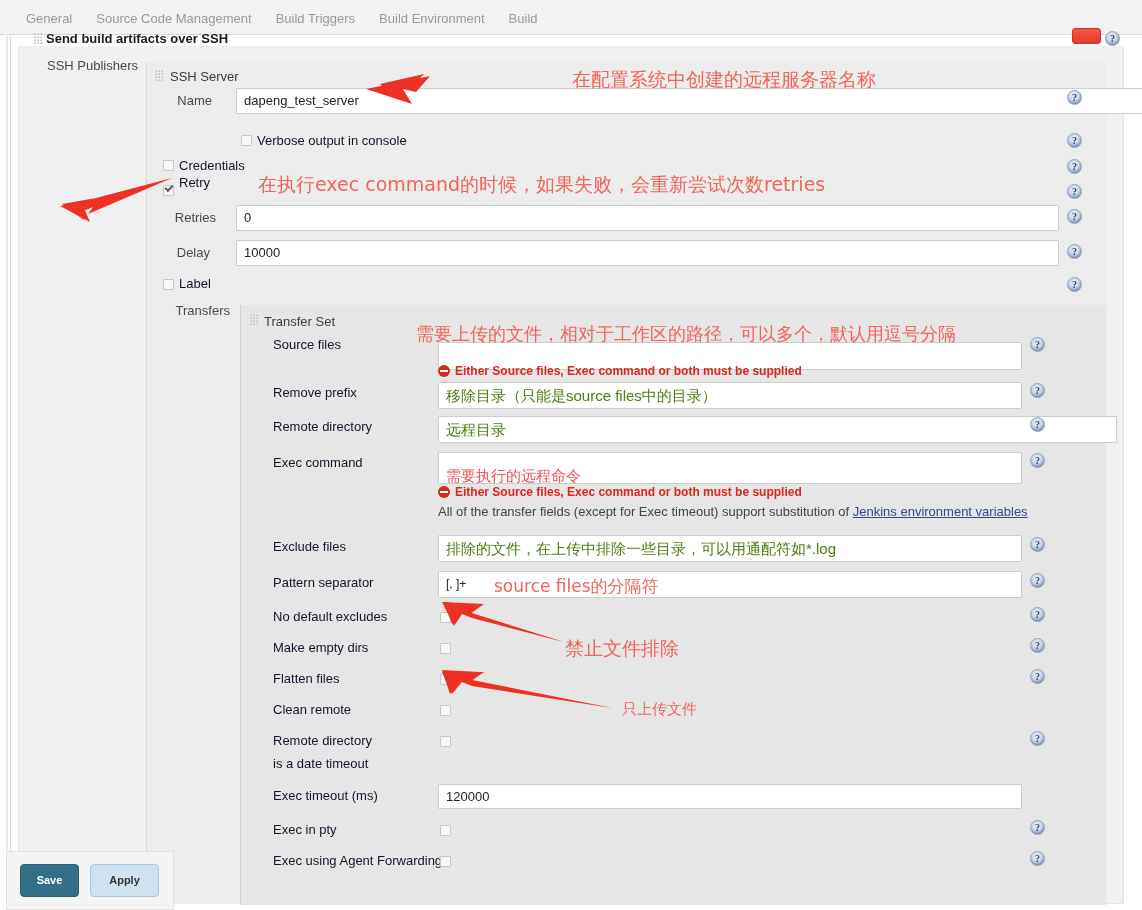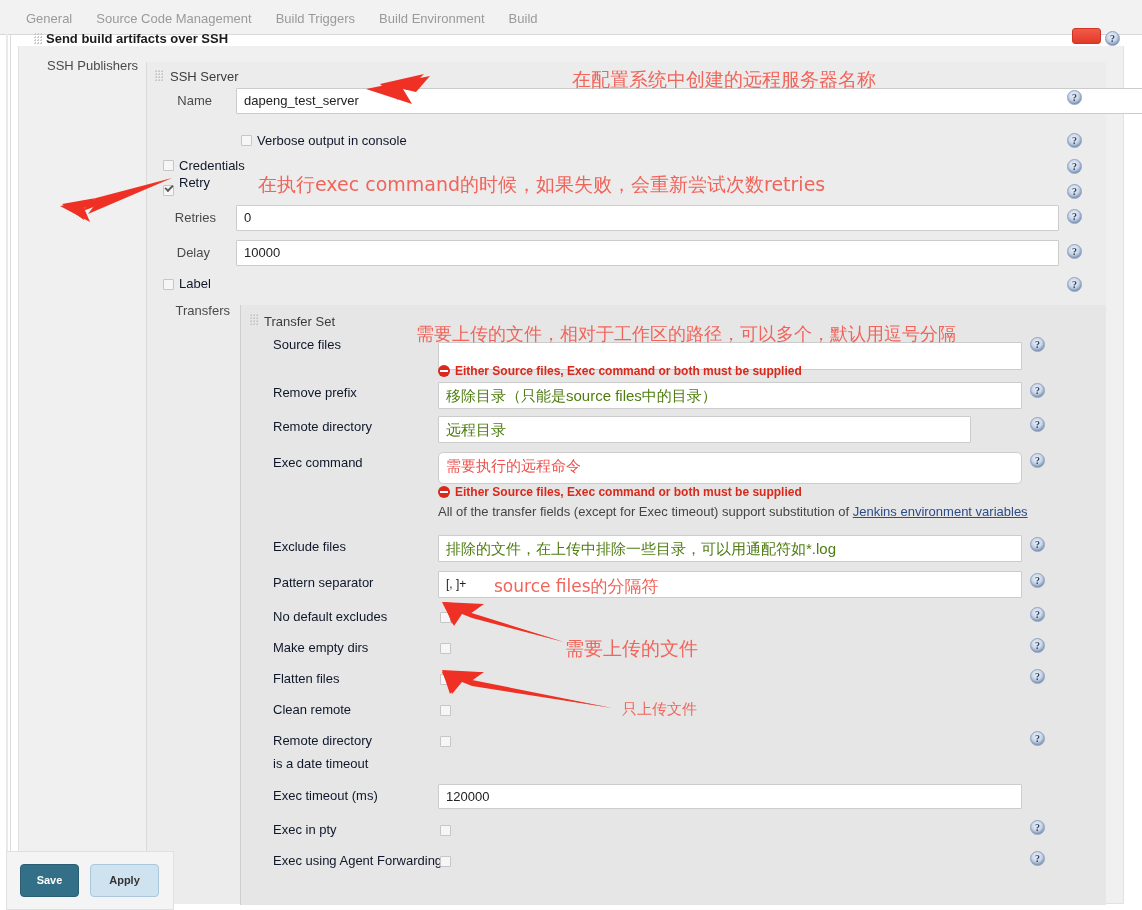--- a/index.html
+++ b/index.html
@@ -70,22 +70,22 @@
   .lbl-l{position:absolute;font-size:13px;color:#0f172a;}
 
   .txt{
     position:absolute;height:26px;background:#fff;border:1px solid #ccc;box-sizing:border-box;
     font-family:"Liberation Sans",sans-serif;font-size:13px;color:#222;
     padding:0 7px;line-height:24px;border-radius:1px;
   }
   .txt.ann{color:#4d7c0f;}
   .ta{
     position:absolute;background:#fff;border:1px solid #ccc;box-sizing:border-box;
-    font-size:13px;padding:4px 7px;line-height:17px;resize:none;color:#ef5350;
-    font-family:"Liberation Sans",sans-serif;border-radius:5px;
+    font-size:13px;padding:14px 7px;line-height:17px;resize:none;color:#ef5350;
+    font-family:"Liberation Sans",sans-serif;border-radius:0;
   }
   .sel{
     position:absolute;height:26px;background:#fff;border:1px solid #ccc;box-sizing:border-box;
     font-size:13px;color:#222;padding:0 7px;line-height:24px;border-radius:1px;
   }
   .sel .caret{position:absolute;right:7px;top:9px;width:0;height:0;
     border-left:4px solid transparent;border-right:4px solid transparent;border-top:5px solid #3a3a3a;}
 
   .cb{
     position:absolute;width:11px;height:11px;background:#f6f6f6;
@@ -206,21 +206,21 @@
   <div class="help" style="left:1030px;top:337px;">?</div>
   <div class="err" style="left:438px;top:364px;">
     <span class="dot"></span><span>Either Source files, Exec command or both must be supplied</span>
   </div>
 
   <div class="lbl-l" style="left:273px;top:385px;">Remove prefix</div>
   <div class="txt ann" style="left:438px;top:382px;width:584px;height:27px;font-size:15px;line-height:25px;">移除目录（只能是source files中的目录）</div>
   <div class="help" style="left:1030px;top:383px;">?</div>
 
   <div class="lbl-l" style="left:273px;top:419px;">Remote directory</div>
-  <div class="txt ann" style="left:438px;top:416px;width:533px;height:27px;font-size:15px;line-height:25px;">远程目录</div>
+  <div class="txt ann" style="left:438px;top:416px;width:679px;height:27px;font-size:15px;line-height:25px;">远程目录</div>
   <div class="help" style="left:1030px;top:417px;">?</div>
 
   <div class="lbl-l" style="left:273px;top:455px;">Exec command</div>
   <div class="ta" style="left:438px;top:452px;width:584px;height:32px;font-size:15px;">需要执行的远程命令</div>
   <div class="help" style="left:1030px;top:453px;">?</div>
   <div class="err" style="left:438px;top:485px;">
     <span class="dot"></span><span>Either Source files, Exec command or both must be supplied</span>
   </div>
   <div class="note" style="left:438px;top:504px;">
     <span>All of the transfer fields (except for Exec timeout) support substitution of </span><a href="#">Jenkins environment variables</a>
@@ -278,21 +278,21 @@
   <div class="anno" style="left:258px;top:172px;font-size:19px;">在执行exec command的时候，如果失败，会重新尝试次数retries</div>
 
   <div class="anno" style="left:416px;top:322px;font-size:18px;">需要上传的文件，相对于工作区的路径，可以多个，默认用逗号分隔</div>
 
   <div class="anno" style="left:494px;top:575px;font-size:17px;">source files的分隔符</div>
 
   <svg class="arrow" width="130" height="50" style="left:440px;top:600px;">
     <polygon points="124,42 22,10 40,6 4,2 12,24 20,12 30,16" fill="#ee3124"></polygon>
     <polygon points="124,42 30,14 44,4 2,2 14,26 22,14 32,18" fill="#ee3124"></polygon>
   </svg>
-  <div class="anno" style="left:565px;top:636px;font-size:19px;">需要上传的文件</div>
+  <div class="anno" style="left:565px;top:636px;font-size:19px;">禁止文件排除</div>
 
   <svg class="arrow" width="180" height="50" style="left:440px;top:668px;">
     <polygon points="172,40 22,10 40,4 2,2 10,26 20,12 32,16" fill="#ee3124"></polygon>
     <polygon points="172,40 30,14 44,4 2,4 12,26 22,14 32,18" fill="#ee3124"></polygon>
   </svg>
   <div class="anno" style="left:622px;top:700px;font-size:15px;font-family:Liberation Serif, serif;">只上传文件</div>
 
   <div class="savebar"></div>
   <div class="btn btn-save">Save</div>
   <div class="btn btn-apply">Apply</div>

